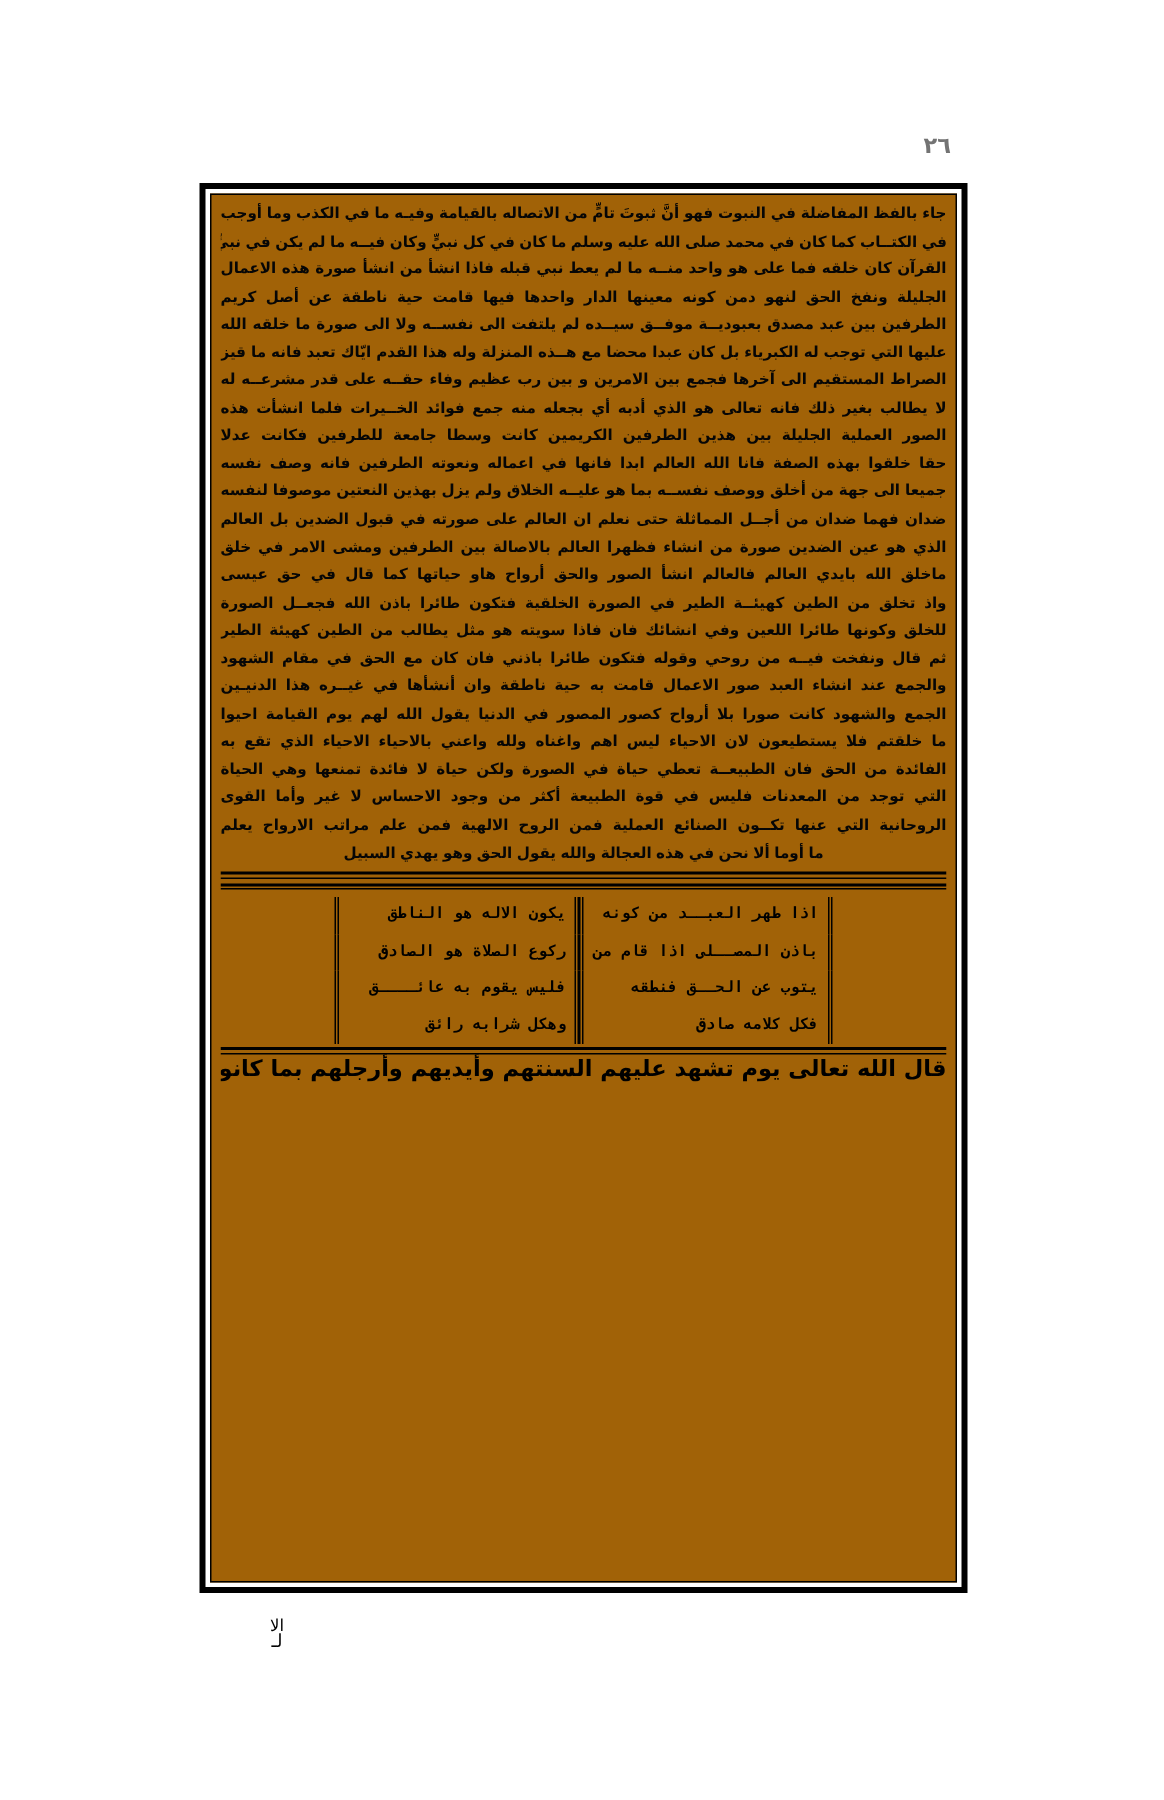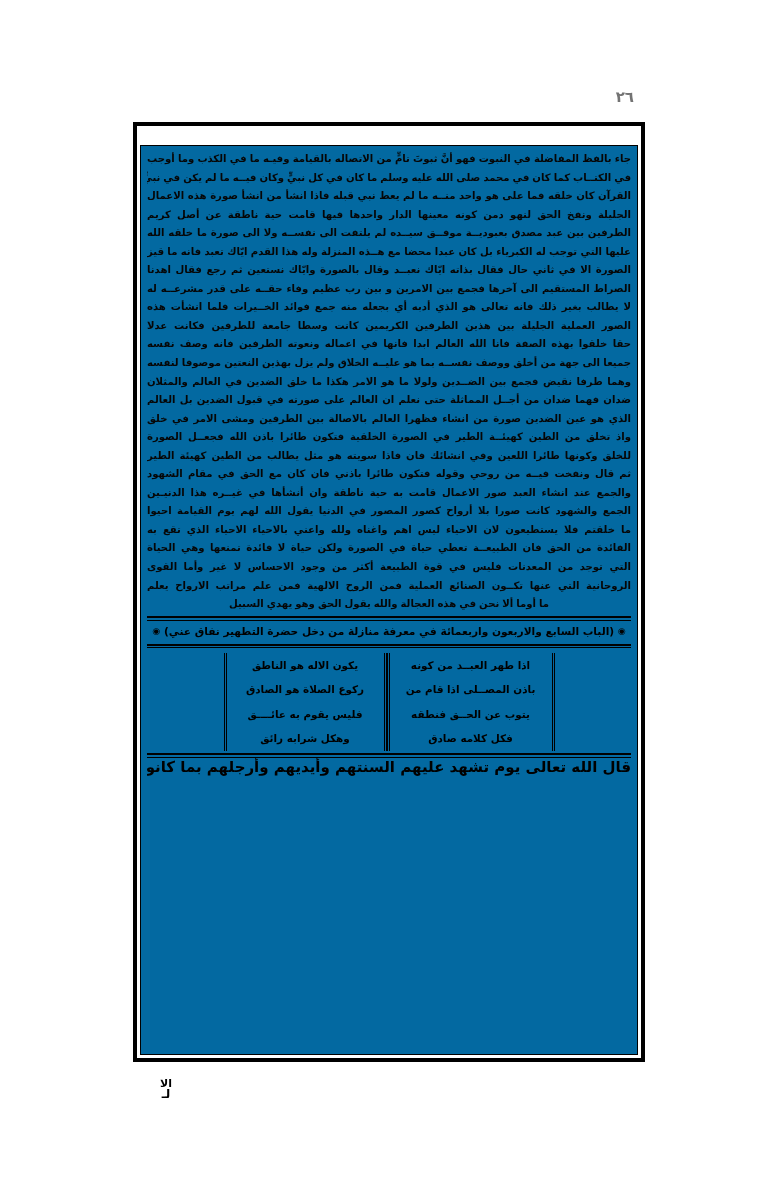--- a/index.html
+++ b/index.html
@@ -41,23 +41,22 @@
     background: #ffffff;
   }
   .frame-inner {
     position: absolute;
     left: 3px;
     top: 3px;
     right: 3px;
     bottom: 3px;
     border: 1.5px solid #000000;
     box-sizing: border-box;
-    background: #0369a1;
-    overflow: hidden;
-    margin-top: 16px;
+    background: #a16207;
+    overflow: hidden;
   }
   .frame-pad {
     position: absolute;
     left: 6px;
     right: 6px;
     top: 4px;
     bottom: 3px;
     overflow: hidden;
   }
 
@@ -125,24 +124,25 @@
     border-collapse: separate;
     border-spacing: 0;
     direction: rtl;
   }
   .verse-table td {
     padding: 0 6px;
     height: 24.5px;
     font-size: 10.4px;
     font-weight: 600;
     white-space: nowrap;
-    text-align: center;
+    text-align: right;
     vertical-align: middle;
     line-height: 24.5px;
     letter-spacing: -0.2px;
+    font-family: Liberation Mono, monospace;
   }
   .verse-table td.col-right {
     border-right: 3px double #000;
     border-left: 3px double #000;
     min-width: 150px;
   }
   .verse-table td.col-left {
     border-left: 3px double #000;
     border-right: 3px double #000;
     min-width: 145px;
@@ -158,24 +158,24 @@
     text-align-last: justify;
     white-space: nowrap;
     overflow: hidden;
     direction: rtl;
     letter-spacing: -0.1px;
   }
 
   
   .catchword {
     position: absolute;
-    left: 160px;
+    left: 180px;
     top: 1078px;
     font-size: 11px;
-    font-weight: bold;
+    font-weight: normal;
     line-height: 11px;
     text-align: center;
     direction: rtl;
   }
   .catchword .cw-b { display: block; font-size: 12px; }
 </style>
 </head>
 <body>
 
 <div class="page-number">٢٦</div>
@@ -184,48 +184,42 @@
   <div class="frame-inner">
     <div class="frame-pad">
 
       <div class="body-text" id="body-text">
           <span class="ln">جاء بالفظ المفاضلة في النبوت فهو أنَّ ثبوتَ تامٍّ من الاتصاله بالقيامة وفيـه ما في الكذب وما أوجب</span>
           <span class="ln">في الكتــاب كما كان في محمد صلى الله عليه وسلم ما كان في كل نبيٍّ وكان فيــه ما لم يكن في نبيٍّ لأن</span>
           <span class="ln">القرآن كان خلقه فما على هو واحد منــه ما لم يعط نبي قبله فاذا انشأ من انشأ صورة هذه الاعمال</span>
           <span class="ln">الجليلة ونفخ الحق لنهو دمن كونه معينها الدار واحدها فيها قامت حية ناطقة عن أصل كريم</span>
           <span class="ln">الطرفين بين عبد مصدق بعبوديــة موفــق سيــده لم يلتفت الى نفســه ولا الى صورة ما خلقه الله</span>
           <span class="ln">عليها التي توجب له الكبرياء بل كان عبدا محضا مع هــذه المنزلة وله هذا القدم ايّاك تعبد فانه ما قيز</span>
-          <span class="ln">الصورة الا في ثاني حال فقال بذاته ايّاك نعبــد وقال بالصورة وايّاك نستعين ثم رجع فقال اهدنا</span>
           <span class="ln">الصراط المستقيم الى آخرها فجمع بين الامرين و بين رب عظيم وفاء حقــه على قدر مشرعــه له</span>
           <span class="ln">لا يطالب بغير ذلك فانه تعالى هو الذي أدبه أي بجعله منه جمع فوائد الخــيرات فلما انشأت هذه</span>
           <span class="ln">الصور العملية الجليلة بين هذين الطرفين الكريمين كانت وسطا جامعة للطرفين فكانت عدلا</span>
           <span class="ln">حقا خلقوا بهذه الصفة فانا الله العالم ابدا فانها في اعماله ونعوته الطرفين فانه وصف نفسه</span>
           <span class="ln">جميعا الى جهة من أخلق ووصف نفســه بما هو عليــه الخلاق ولم يزل بهذين النعتين موصوفا لنفسه</span>
-          <span class="ln">وهما طرفا نقيض فجمع بين الضــدين ولولا ما هو الامر هكذا ما خلق الضدين في العالم والمثلان</span>
           <span class="ln">ضدان فهما ضدان من أجــل المماثلة حتى نعلم ان العالم على صورته في قبول الضدين بل العالم</span>
           <span class="ln">الذي هو عين الضدين صورة من انشاء فظهرا العالم بالاصالة بين الطرفين ومشى الامر في خلق</span>
+          <span class="ln">ماخلق الله بايدي العالم فالعالم انشأ الصور والحق أرواح هاو حياتها كما قال في حق عيسى</span>
           <span class="ln">واذ تخلق من الطين كهيئــة الطير في الصورة الخلقية فتكون طائرا باذن الله فجعــل الصورة</span>
           <span class="ln">للخلق وكونها طائرا اللعين وفي انشائك فان فاذا سويته هو مثل يطالب من الطين كهيئة الطير</span>
           <span class="ln">ثم قال ونفخت فيــه من روحي وقوله فتكون طائرا باذني فان كان مع الحق في مقام الشهود</span>
           <span class="ln">والجمع عند انشاء العبد صور الاعمال قامت به حية ناطقة وان أنشأها في غيــره هذا الدنيـين</span>
           <span class="ln">الجمع والشهود كانت صورا بلا أرواح كصور المصور في الدنيا يقول الله لهم يوم القيامة احيوا</span>
           <span class="ln">ما خلقتم فلا يستطيعون لان الاحياء ليس اهم واغناه ولله واعني بالاحياء الاحياء الذي تقع به</span>
           <span class="ln">الفائدة من الحق فان الطبيعــة تعطي حياة في الصورة ولكن حياة لا فائدة تمنعها وهي الحياة</span>
           <span class="ln">التي توجد من المعدنات فليس في قوة الطبيعة أكثر من وجود الاحساس لا غير وأما القوى</span>
           <span class="ln">الروحانية التي عنها تكــون الصنائع العملية فمن الروح الالهية فمن علم مراتب الارواح يعلم</span>
           <span class="ln last">ما أوما ألا نحن في هذه العجالة والله يقول الحق وهو يهدي السبيل</span>
         </div>
 
       <div class="rule-double"></div>
 
-      <div class="chapter-head">
-        <span class="bullet">◉</span>
-        <span>(الباب السابع والاربعون واربعمائة في معرفة منازلة من دخل حضرة التطهير نفاق عني)</span>
-        <span class="bullet">◉</span>
-      </div>
 
       <div class="rule-double tight"></div>
 
       <div class="verse-table-wrap">
         <table class="verse-table">
           <tbody id="verse-body">
               <tr>
                 <td class="col-right">اذا طهر العبــد من كونه</td>
                 <td class="col-left">يكون الاله هو الناطق</td>
               </tr>

